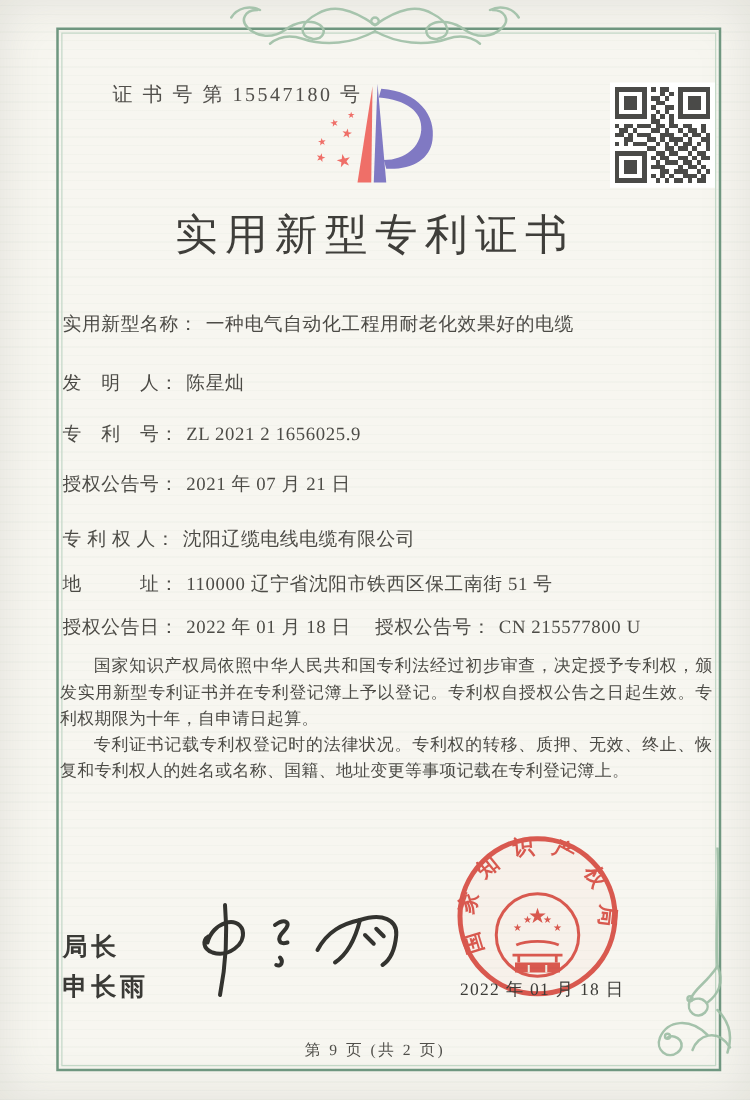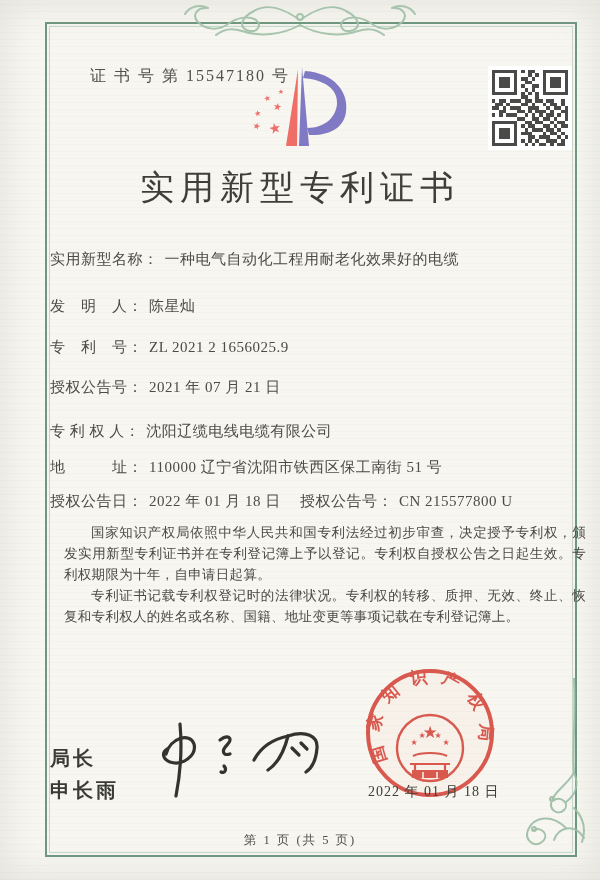--- a/index.html
+++ b/index.html
@@ -21,21 +21,21 @@
   .qr{position:absolute;left:488px;top:66px;width:84px;height:84px;background:#fff;}
   .title{
     position:absolute;left:0;top:165px;width:100%;text-align:center;
     font-size:34px;font-weight:400;letter-spacing:6px;color:#3f3e3a;
   }
   .fields{position:absolute;left:50px;top:0;width:520px;}
   .frow{position:absolute;left:0;font-size:15px;letter-spacing:0.5px;color:#4c4b46;white-space:nowrap;}
   .frow .lab{margin-right:6px;}
   .r0{top:250px}.r1{top:297px}.r2{top:338px}.r3{top:378px}.r4{top:422px}.r5{top:458px}.r6{top:492px}
   .grant-no{position:absolute;left:250px;top:0;}
-  .paras{position:absolute;left:48px;top:522px;width:522px;padding-left:16px;}
+  .paras{position:absolute;left:48px;top:522px;width:522px;}
   .paras p{
     margin:0;font-size:13.5px;line-height:21px;text-align:justify;text-indent:2em;
     color:#4b4a45;letter-spacing:0.3px;
   }
   .director{position:absolute;left:50px;top:742px;font-size:20px;font-weight:600;letter-spacing:3px;color:#3a3a36;line-height:32px;}
   .signature{position:absolute;left:120px;top:712px;}
   .seal{position:absolute;left:353px;top:660px;mix-blend-mode:multiply;opacity:0.9;}
   .seal-date{position:absolute;left:368px;top:783px;font-size:14px;letter-spacing:1px;color:#3c3c38;z-index:5;}
   .footer{position:absolute;left:0;top:832px;width:100%;text-align:center;font-size:12.5px;letter-spacing:2px;color:#504f4a;}
   .orn-top{position:absolute;left:178px;top:0px;}
@@ -404,15 +404,15 @@
       <text class="star" x="77" y="78" font-size="17">★</text>
       <text class="star" x="61" y="85" font-size="8">★</text>
       <text class="star" x="69" y="78" font-size="8">★</text>
       <text class="star" x="85" y="78" font-size="8">★</text>
       <text class="star" x="93" y="85" font-size="8">★</text>
     </g>
   </svg>
 
   <div class="seal-date">2022 年 01 月 18 日</div>
 
-  <div class="footer">第 1 页 (共 5 页)</div>
+  <div class="footer">第 9 页 (共 2 页)</div>
 
 </div>
 
 </body></html>

